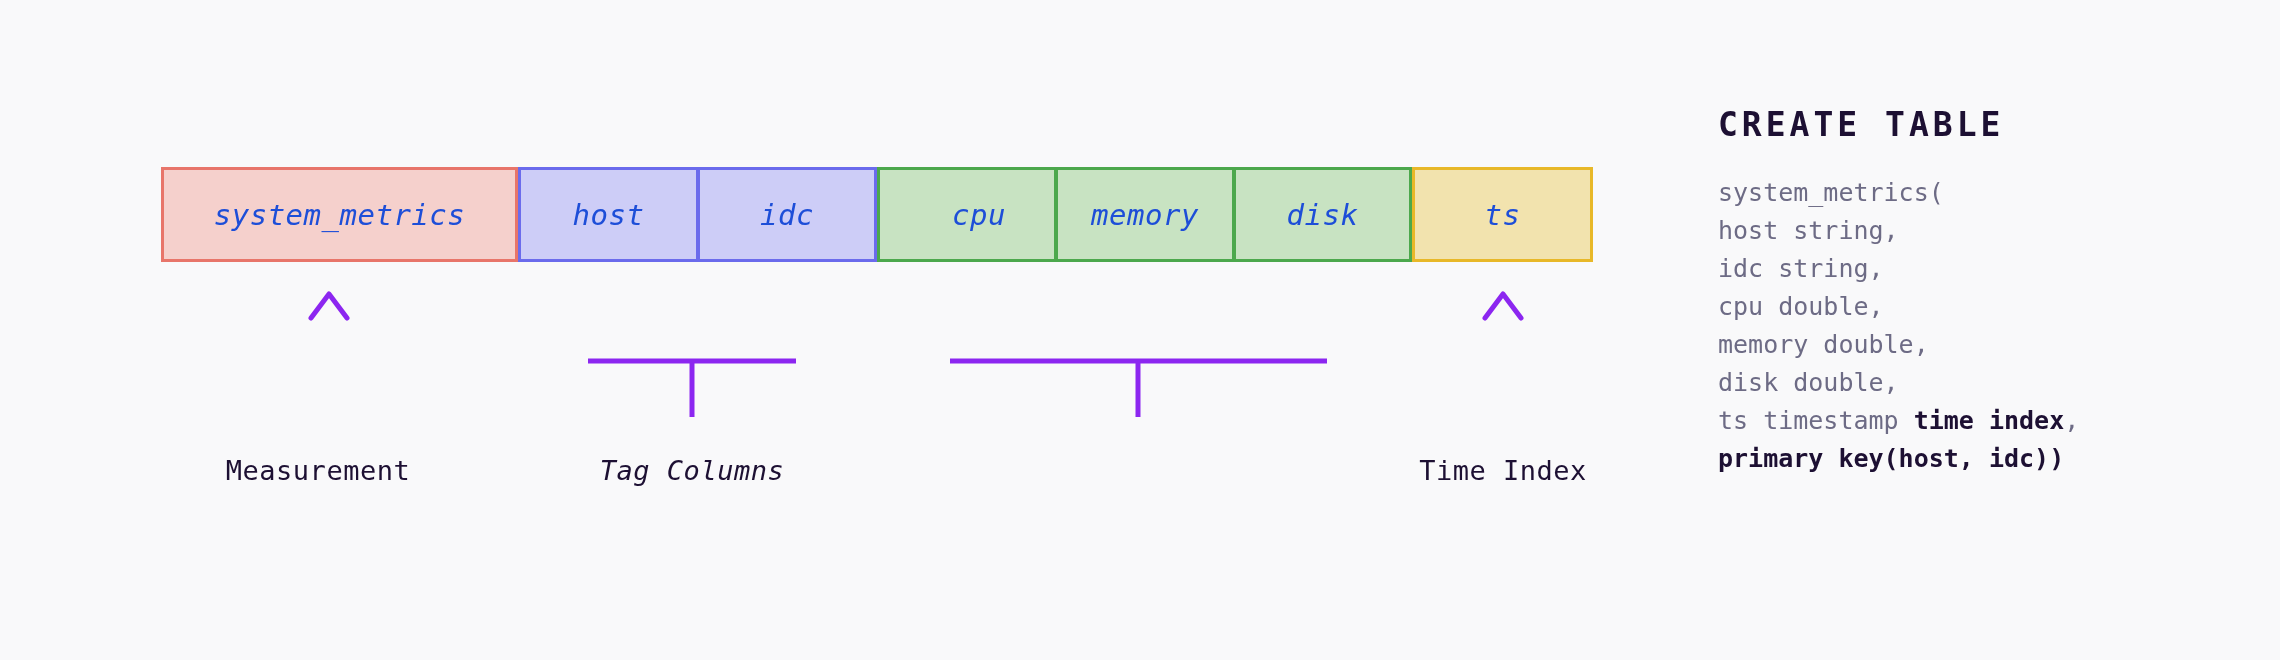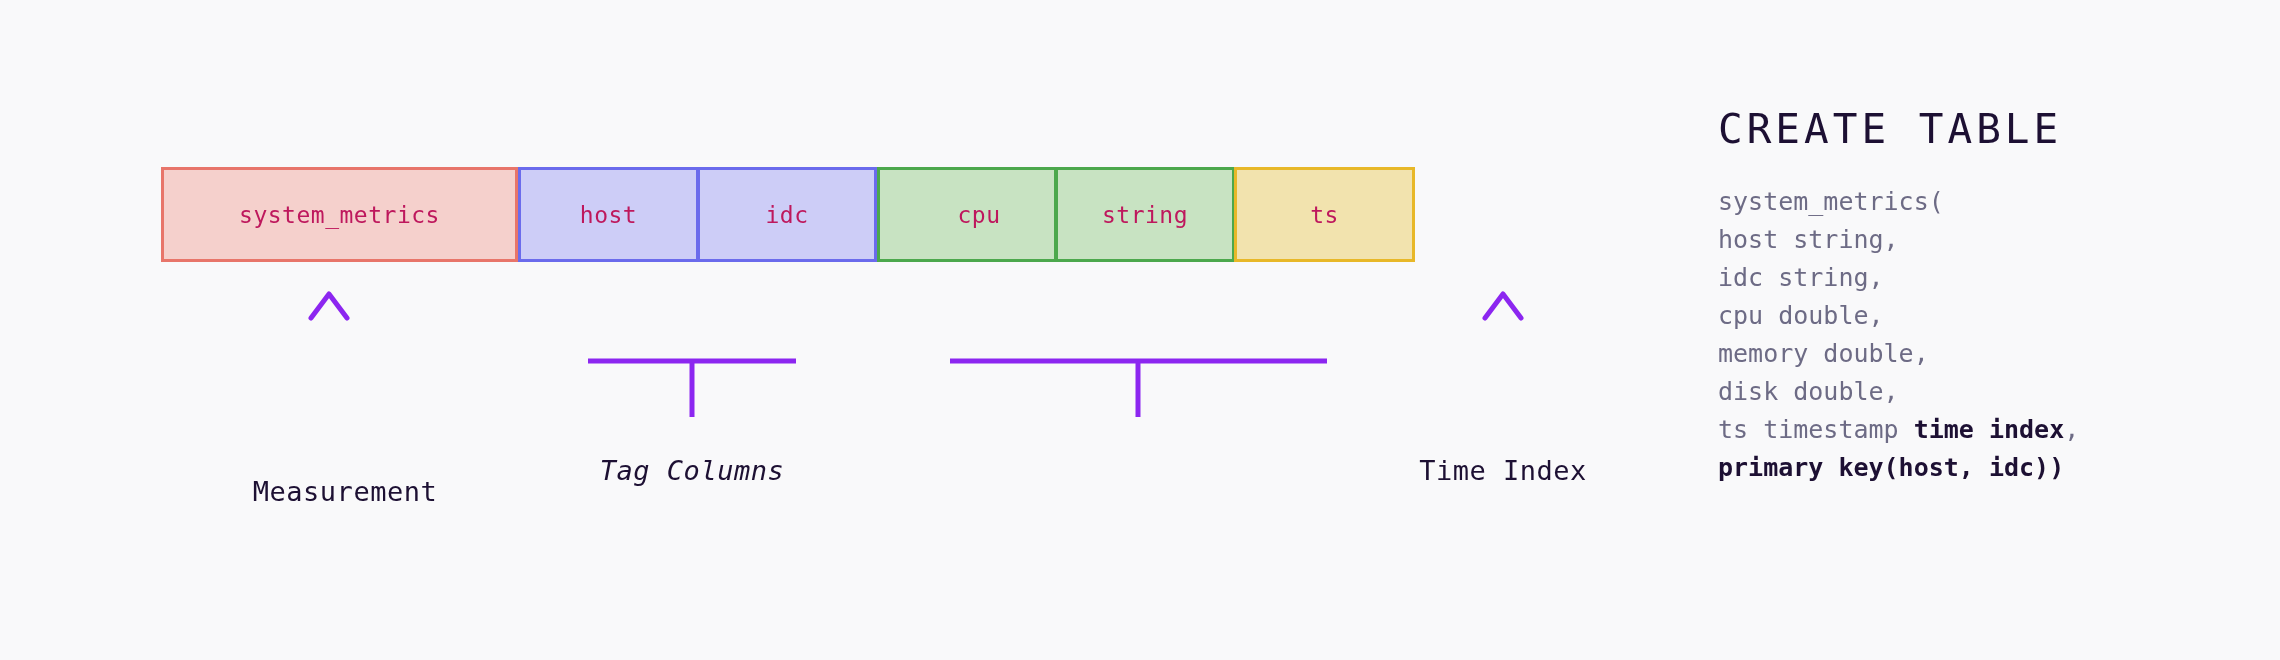--- a/index.html
+++ b/index.html
@@ -33,26 +33,27 @@
     display: flex;
     align-items: stretch;
   }
 
   .cell {
     box-sizing: border-box;
     display: flex;
     align-items: center;
     justify-content: center;
     font-family: "DejaVu Sans Mono", monospace;
-    font-size: 23px;
+    font-size: 29px;
     letter-spacing: 0.5px;
-    color: #be185d;
+    color: #1d4ed8;
     border-style: solid;
     border-width: 3px;
     white-space: nowrap;
+    font-style: italic;
   }
 
   .cell.measurement {
     width: 357px;
     background: #f5d0cc;
     border-color: #e8756a;
   }
   .cell.tag {
     background: #cdcdf7;
     border-color: #6b6bec;
@@ -97,22 +98,22 @@
 
   
   #sql-panel {
     position: absolute;
     left: 1718px;
     top: 105px;
     width: 520px;
   }
   #sql-heading {
     font-family: "DejaVu Sans Mono", monospace;
-    font-size: 41px;
-    font-weight: normal;
+    font-size: 33px;
+    font-weight: bold;
     color: #1d1033;
     letter-spacing: 4px;
     margin: 0 0 30px 0;
     white-space: nowrap;
   }
   #sql-body {
     font-family: "DejaVu Sans Mono", monospace;
     font-size: 25px;
     line-height: 38px;
     color: #6d6b85;
@@ -127,21 +128,22 @@
 </head>
 <body>
 
 <div id="canvas">
 
   <div class="strip">
     <div class="cell measurement">system_metrics</div>
     <div class="cell tag tag-host">host</div>
     <div class="cell tag tag-idc">idc</div>
     <div class="cell field field-cpu">cpu</div>
-    <div class="cell field field-memory">string</div>
+    <div class="cell field field-memory">memory</div>
+    <div class="cell field field-disk">disk</div>
     <div class="cell timeindex">ts</div>
   </div>
 
   <svg id="annotations" viewBox="0 0 2280 660">
     <defs>
       <linearGradient id="fadeUp" x1="0" y1="1" x2="0" y2="0" gradientUnits="objectBoundingBox">
         <stop offset="0" stop-color="#e4ccfb"></stop>
         <stop offset="0.45" stop-color="#a855f7"></stop>
         <stop offset="1" stop-color="#8c26f0"></stop>
       </linearGradient>
@@ -170,21 +172,21 @@
       <line x1="950" y1="361" x2="1327" y2="361" stroke="#8c26f0" stroke-width="5"></line>
       <line x1="1138" y1="361" x2="1138" y2="417" stroke="#8c26f0" stroke-width="5"></line>
     </g>
 
     <g>
       <line x1="1503" y1="413" x2="1503" y2="297" stroke="url(#fadeUp)" stroke-width="5"></line>
       <polyline points="1485,318 1503,294 1521,318" fill="none" stroke="#8c26f0" stroke-width="5" stroke-linecap="round" stroke-linejoin="round"></polyline>
     </g>
   </svg>
 
-  <div class="caption" style="left:345px;margin-top:21px;">Measurement</div>
+  <div class="caption" style="left:318px;">Measurement</div>
   <div class="caption" style="left:692px;font-style:italic;">Tag Columns</div>
   <div class="caption" style="left:1503px;">Time Index</div>
 
   <div id="sql-panel">
     <div id="sql-heading">CREATE TABLE</div>
     <div id="sql-body"><span class="line"><span>system_metrics(</span></span><span class="line"><span>host string,</span></span><span class="line"><span>idc string,</span></span><span class="line"><span>cpu double,</span></span><span class="line"><span>memory double,</span></span><span class="line"><span>disk double,</span></span><span class="line"><span>ts timestamp </span><span class="kw">time index</span><span>,</span></span><span class="line"><span class="kw">primary key(host, idc))</span></span></div>
   </div>
 
 </div>
 

